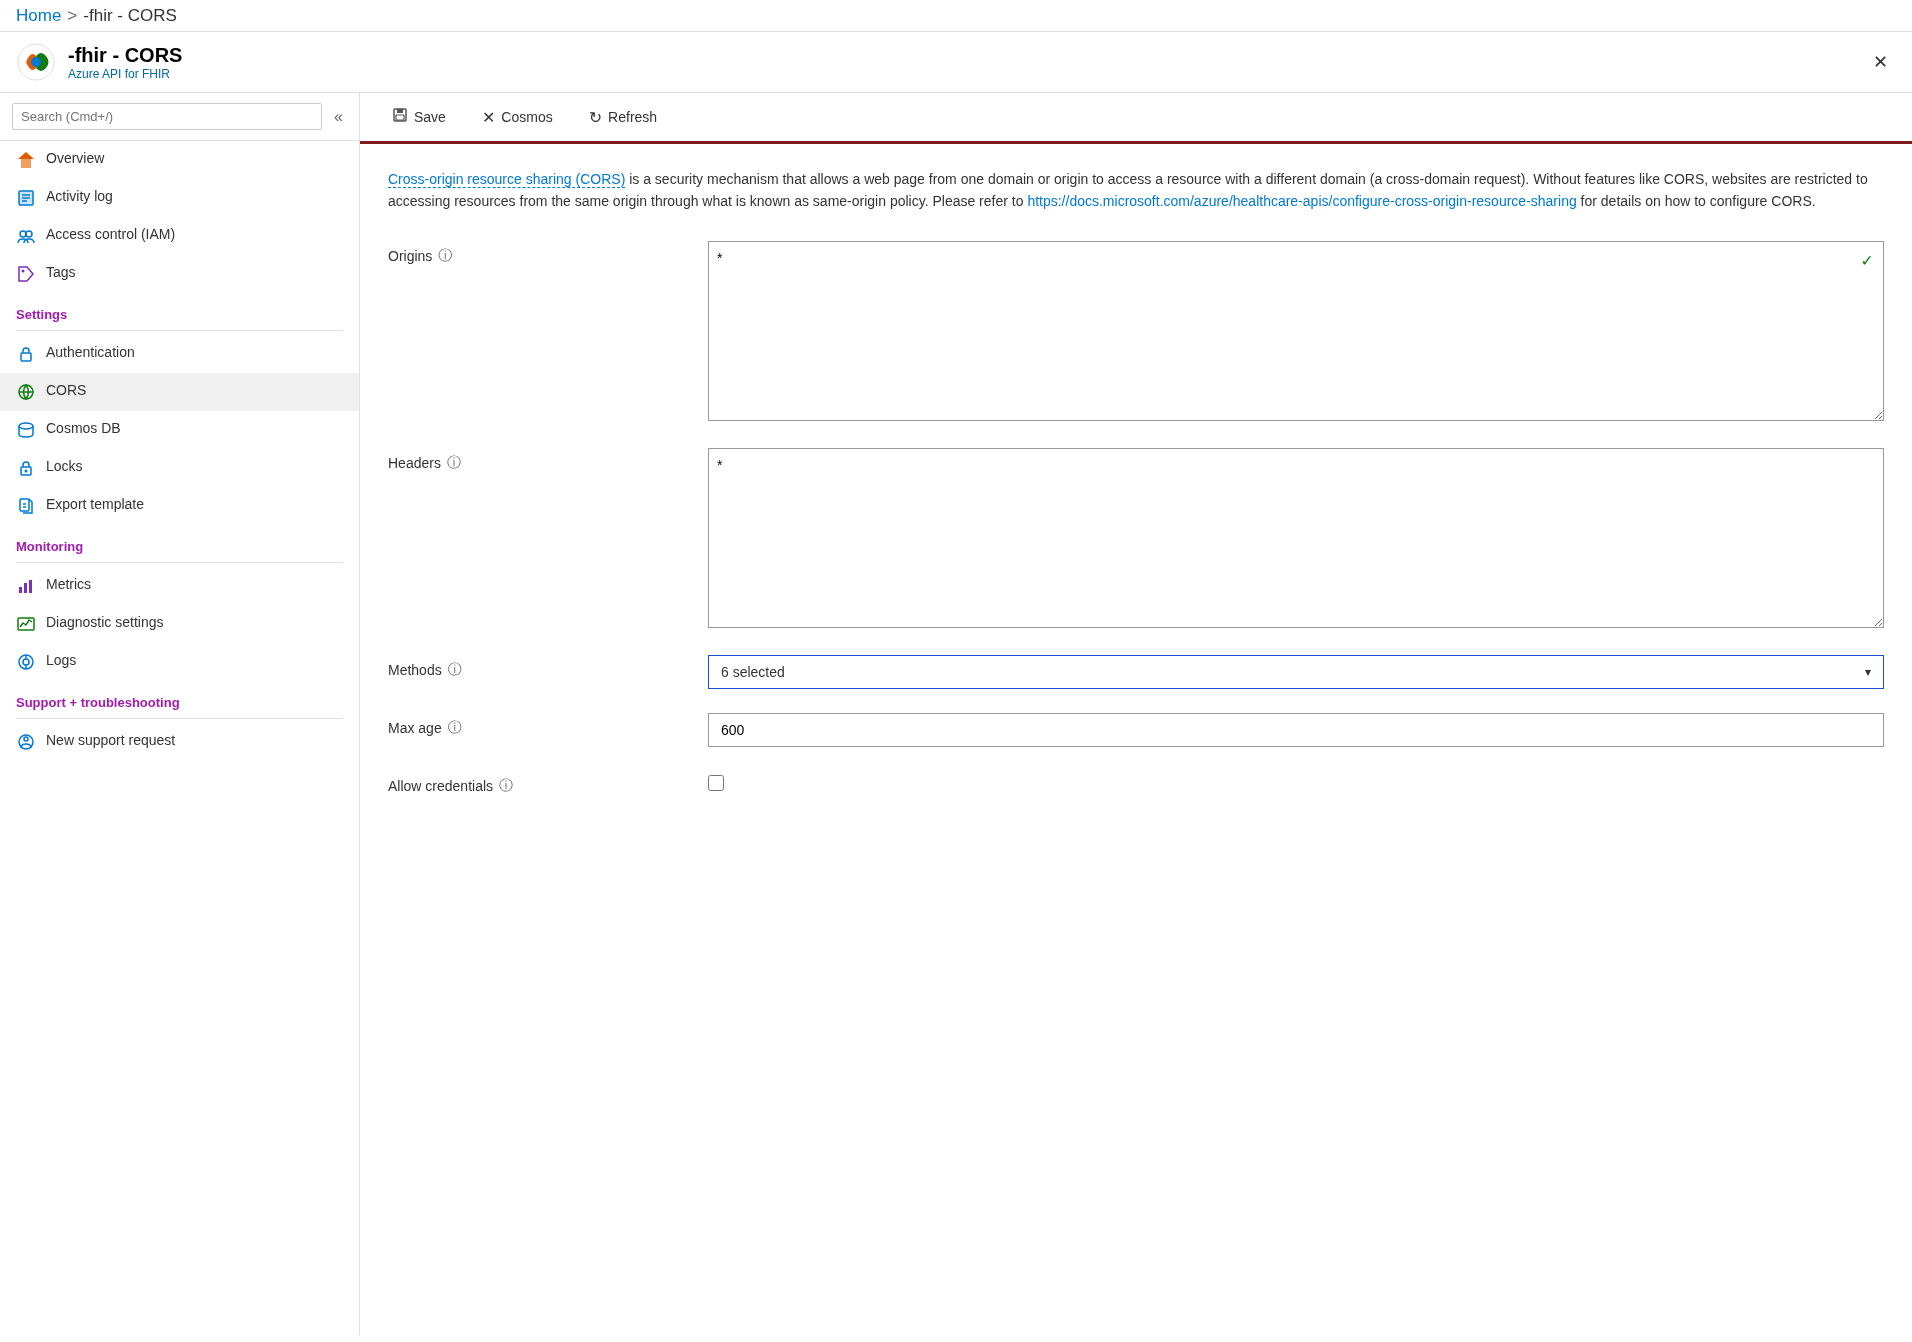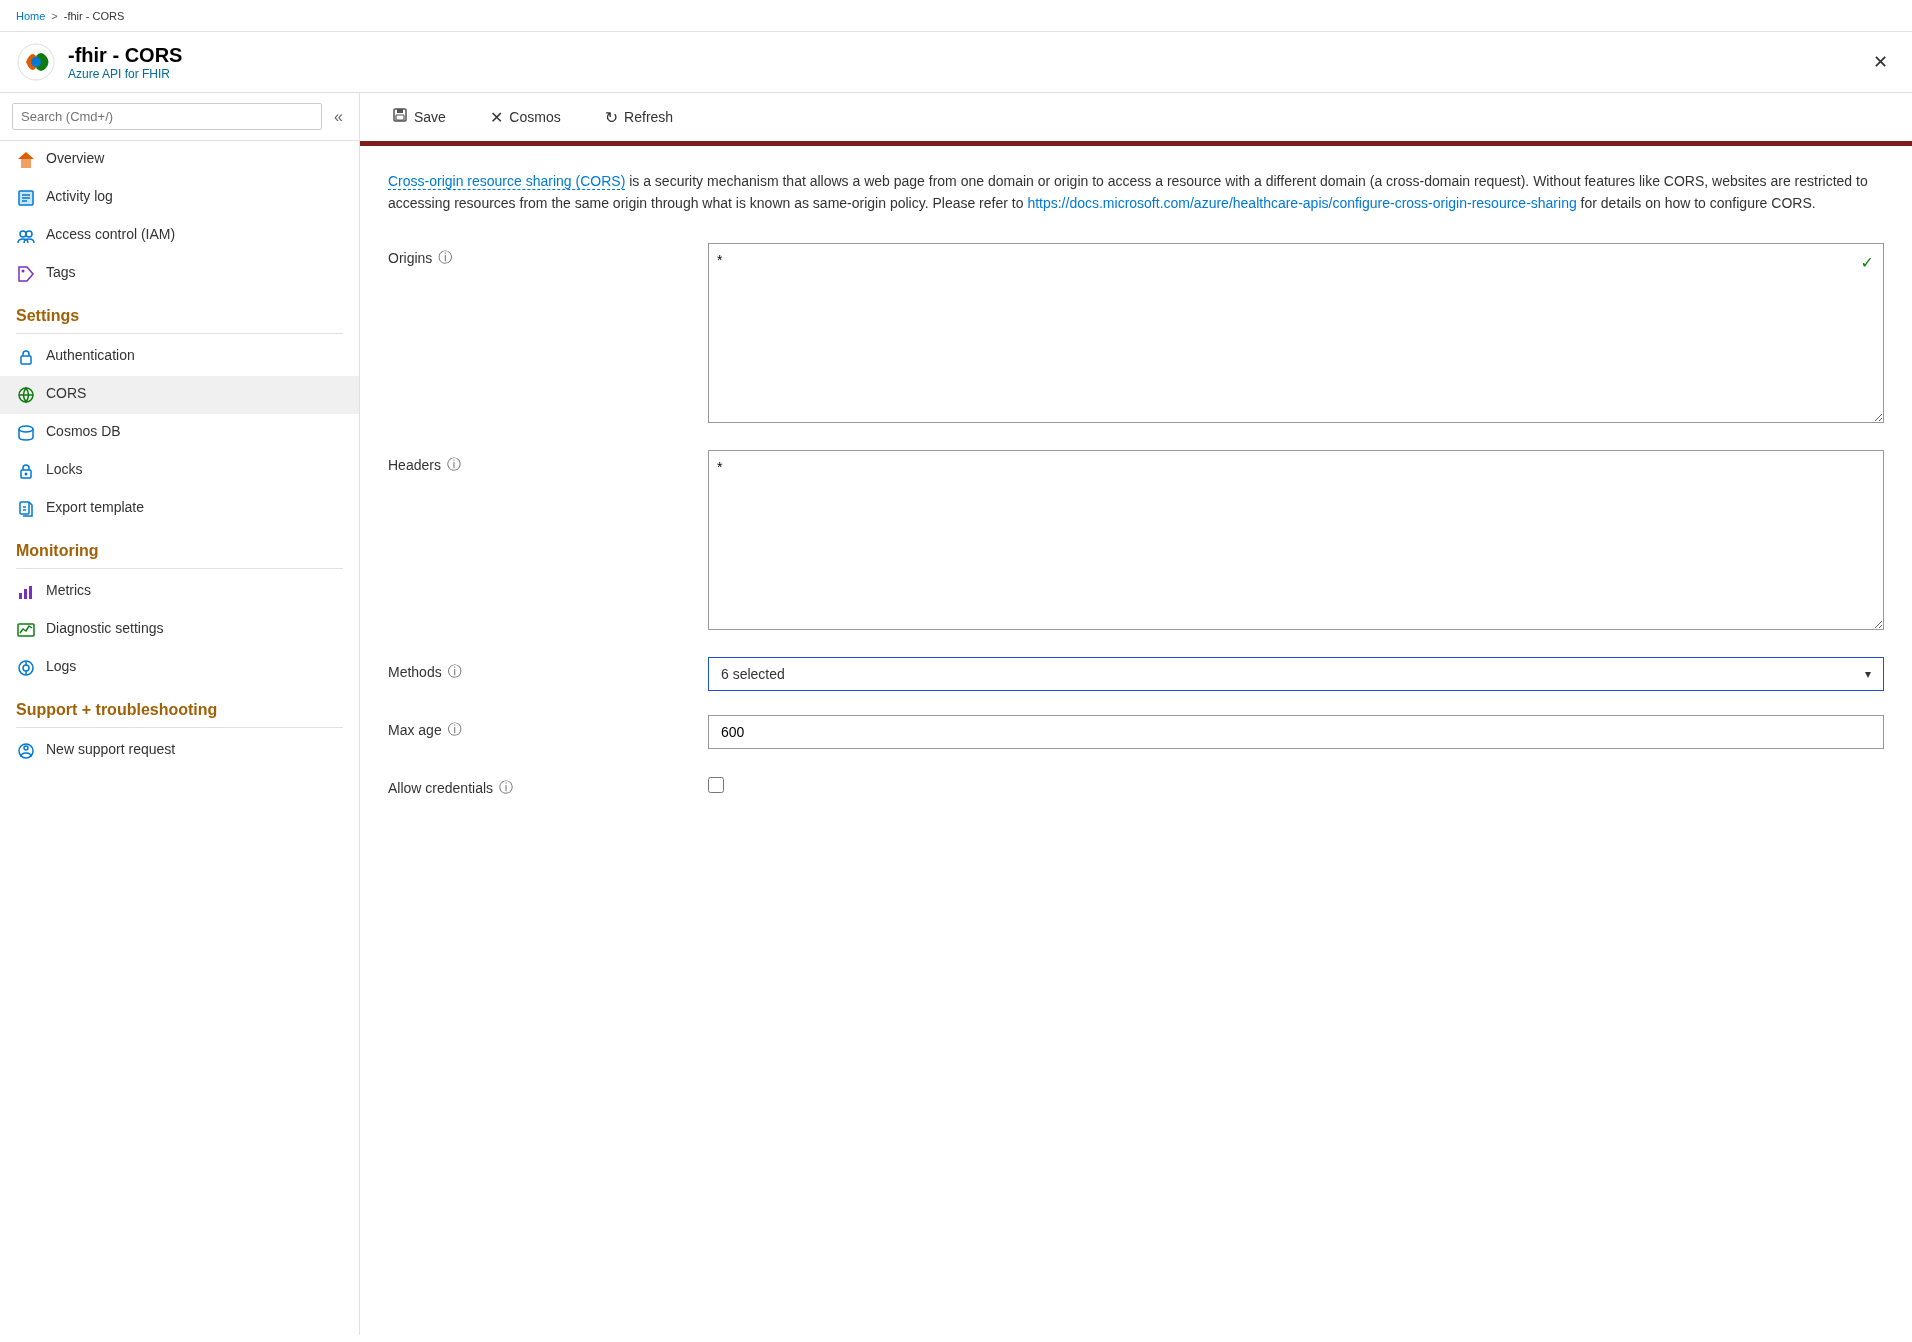--- a/index.html
+++ b/index.html
@@ -6,21 +6,21 @@
     body { font-family: 'Segoe UI', Arial, sans-serif; font-size: 14px; color: #333; background: #fff; overflow: hidden; }
 
     
     .breadcrumb-bar {
       height: 32px;
       background: #fff;
       border-bottom: 1px solid #e0e0e0;
       display: flex;
       align-items: center;
       padding: 0 16px;
-      font-size: 11px;
+      font-size: 17px;
     }
     .breadcrumb-home { color: #0078d4; cursor: pointer; }
     .breadcrumb-sep { color: #666; margin: 0 6px; }
     .breadcrumb-current { color: #333; }
 
     
     .page-header {
       display: flex;
       align-items: center;
       padding: 10px 16px;
@@ -110,44 +110,44 @@
       width: 20px;
       height: 20px;
       display: flex;
       align-items: center;
       justify-content: center;
       flex-shrink: 0;
     }
 
     .sidebar-section-label {
       padding: 14px 16px 4px 16px;
-      font-size: 16px;
+      font-size: 13px;
       font-weight: 600;
-      color: #a16207;
+      color: #a21caf;
     }
     .sidebar-divider {
       height: 1px;
       background: #e0e0e0;
       margin: 4px 16px;
     }
 
     
     .content-area {
       flex: 1;
       overflow-y: auto;
       background: #fff;
     }
 
     
     .toolbar {
       display: flex;
       align-items: center;
       padding: 8px 20px;
-      border-bottom: 5px solid #7f1d1d;
-      gap: 20px;
+      border-bottom: 3px solid #7f1d1d;
+      gap: 12px;
     }
     .toolbar-btn {
       display: flex;
       align-items: center;
       gap: 6px;
       padding: 6px 12px;
       font-size: 14px;
       cursor: pointer;
       background: none;
       border: none;

